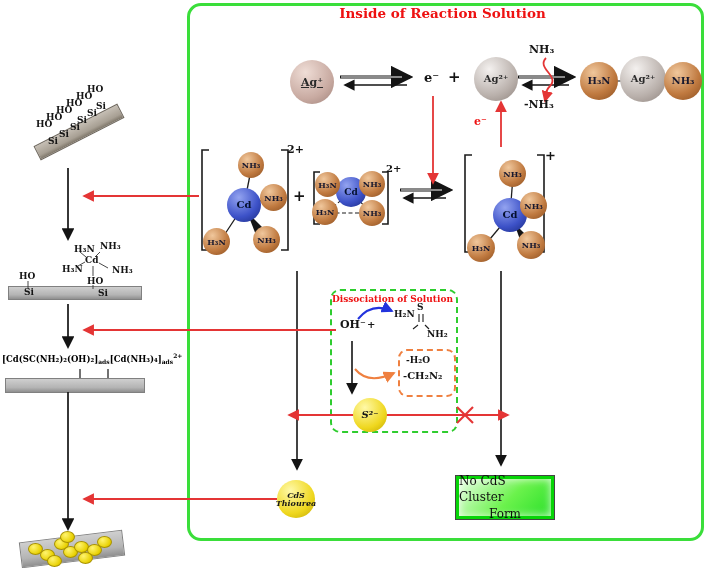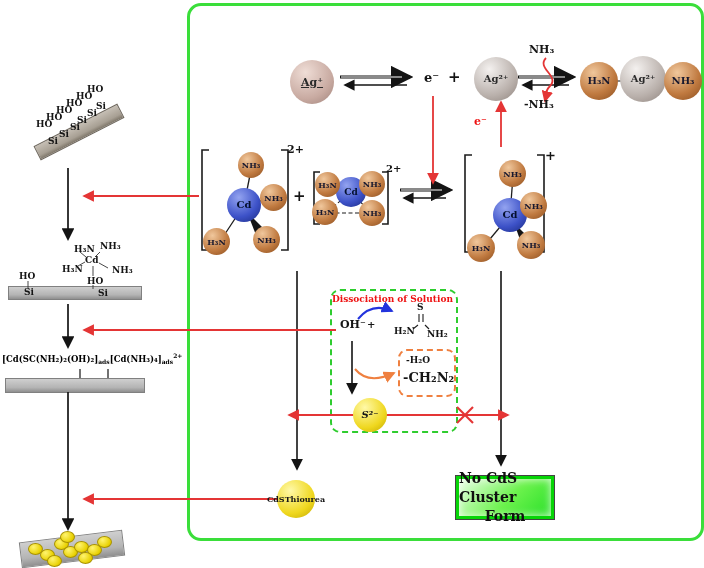--- a/index.html
+++ b/index.html
@@ -8,53 +8,54 @@
   .lbl{position:absolute;font-family:"DejaVu Serif",serif;font-weight:bold;color:#151515;
        white-space:nowrap;line-height:1;z-index:3;}
   .red{color:#ee1111;}
   .sphere{position:absolute;border-radius:50%;display:flex;align-items:center;justify-content:center;
           font-family:"DejaVu Serif",serif;font-weight:bold;z-index:3;line-height:1;}
   .brown{background:radial-gradient(circle at 35% 28%,#f0c79c,#c07a40 58%,#8a4d1e);color:#18182e;}
   .gray {background:radial-gradient(circle at 35% 28%,#f4f1ef,#b9b0ab 62%,#8c817b);color:#2a2a2a;}
   .pink {background:radial-gradient(circle at 35% 28%,#efddd6,#c8aaa1 62%,#9e8179);color:#2a2a2a;}
   .blue {background:radial-gradient(circle at 35% 28%,#93a3f0,#3d52c8 58%,#18287f);color:#04102f;}
   .yellow{background:radial-gradient(circle at 35% 28%,#fff9a8,#efd71e 62%,#bfa600);color:#171717;}
-  .twoline{flex-direction:row;text-align:center;}
+  .twoline{flex-direction:column;text-align:center;font-style:italic;}
   #mainbox{position:absolute;left:187px;top:3px;width:511px;height:532px;border:3px solid #3ade3a;
            border-radius:14px;z-index:0;}
   #thiobox{position:absolute;left:330px;top:289px;width:124px;height:140px;border:2px dashed #2ecc2e;
            border-radius:10px;z-index:1;}
   #bypbox{position:absolute;left:398px;top:349px;width:54px;height:44px;border:2px dashed #ef8040;
           border-radius:9px;z-index:1;}
   #nocds{position:absolute;left:456px;top:476px;width:92px;height:37px;z-index:3;
          border:3px solid #07d507;box-shadow:0 0 0 1px #444, inset 0 0 8px rgba(255,255,255,.85);
          background:linear-gradient(135deg,#eaffe6 0%,#6bf24c 55%,#2ae02a 100%);
          display:flex;flex-direction:column;align-items:center;justify-content:center;}
-  #nocds span{font-size:14px;font-weight:bold;line-height:1.35;color:#101010;}
+  #nocds span{font-size:12px;font-weight:normal;line-height:1.35;color:#101010;}
   .slab{position:absolute;background:linear-gradient(#c6bfb5,#a79f93 70%,#7d7568);border:1px solid #6f685e;z-index:1;}
   .slabflat{position:absolute;background:linear-gradient(#cfcfcf,#b4b4b4 65%,#8f8f8f);border:1px solid #808080;z-index:1;}
   .blob{position:absolute;width:13px;height:10px;border-radius:50%;z-index:3;
         background:radial-gradient(circle at 35% 30%,#fff470,#e8d000 70%,#bda400);border:1px solid #a89200;}
   svg{position:absolute;left:0;top:0;z-index:2;}
   .sub{font-size:6px;vertical-align:-2px;}
   .sup{font-size:6px;vertical-align:4px;}
   #formula{position:absolute;left:2px;top:352px;font-size:8.5px;font-weight:bold;white-space:nowrap;z-index:3;}
 </style>
 </head>
 <body>
 
 <div id="stage">
 
   <div id="mainbox"></div>
+  <div class="lbl red" style="left:187px;top:7px;width:511px;text-align:center;font-size:13.5px;">Inside of Reaction Solution</div>
 
   <div id="thiobox"></div>
   <div class="lbl red" style="left:332px;top:295px;width:120px;text-align:center;font-size:9px;">Dissociation of Solution</div>
   <div id="bypbox"></div>
   <div class="lbl" style="left:406px;top:356px;font-size:9px;">-H₂O</div>
-  <div class="lbl" style="left:403px;top:371px;font-size:13px;">-CH₂N₂</div>
+  <div class="lbl" style="left:403px;top:371px;font-size:10px;">-CH₂N₂</div>
 
   <svg width="704" height="568">
     <defs>
       <marker id="ab" viewBox="0 0 10 10" refX="8.5" refY="5" markerWidth="7.5" markerHeight="7.5" orient="auto-start-reverse">
           <path d="M0,0 L10,5 L0,10 z" fill="#141414"></path>
         </marker>
       <marker id="ar" viewBox="0 0 10 10" refX="8.5" refY="5" markerWidth="6.5" markerHeight="6.5" orient="auto-start-reverse">
           <path d="M0,0 L10,5 L0,10 z" fill="#e43535"></path>
         </marker>
       <marker id="abl" viewBox="0 0 10 10" refX="8.5" refY="5" markerWidth="6" markerHeight="6" orient="auto-start-reverse">
@@ -272,21 +273,21 @@
   <div class="sphere brown" style="left:467px;top:234px;width:28px;height:28px;font-size:8px;">
       <span>H₃N</span>
     </div>
   <div class="sphere brown" style="left:517px;top:231px;width:28px;height:28px;font-size:8px;">
       <span>NH₃</span>
     </div>
 
   <div class="lbl" style="left:340px;top:319px;font-size:11px;">OH⁻</div>
   <div class="lbl" style="left:367px;top:320px;font-size:10px;">+</div>
   <div class="lbl" style="left:417px;top:303px;font-size:9px;">S</div>
-  <div class="lbl" style="left:394px;top:327px;font-size:9px;">H₂N</div>
+  <div class="lbl" style="left:394px;top:310px;font-size:9px;">H₂N</div>
   <div class="lbl" style="left:427px;top:330px;font-size:9px;">NH₂</div>
   <div class="sphere yellow" style="left:353px;top:398px;width:34px;height:34px;font-size:10px;font-style:italic;">
       <span>S²⁻</span>
     </div>
 
   <div class="sphere yellow twoline" style="left:277px;top:480px;width:38px;height:38px;font-size:8px;">
     <span>CdS</span>
     <span>Thiourea</span>
   </div>
   <div id="nocds">

